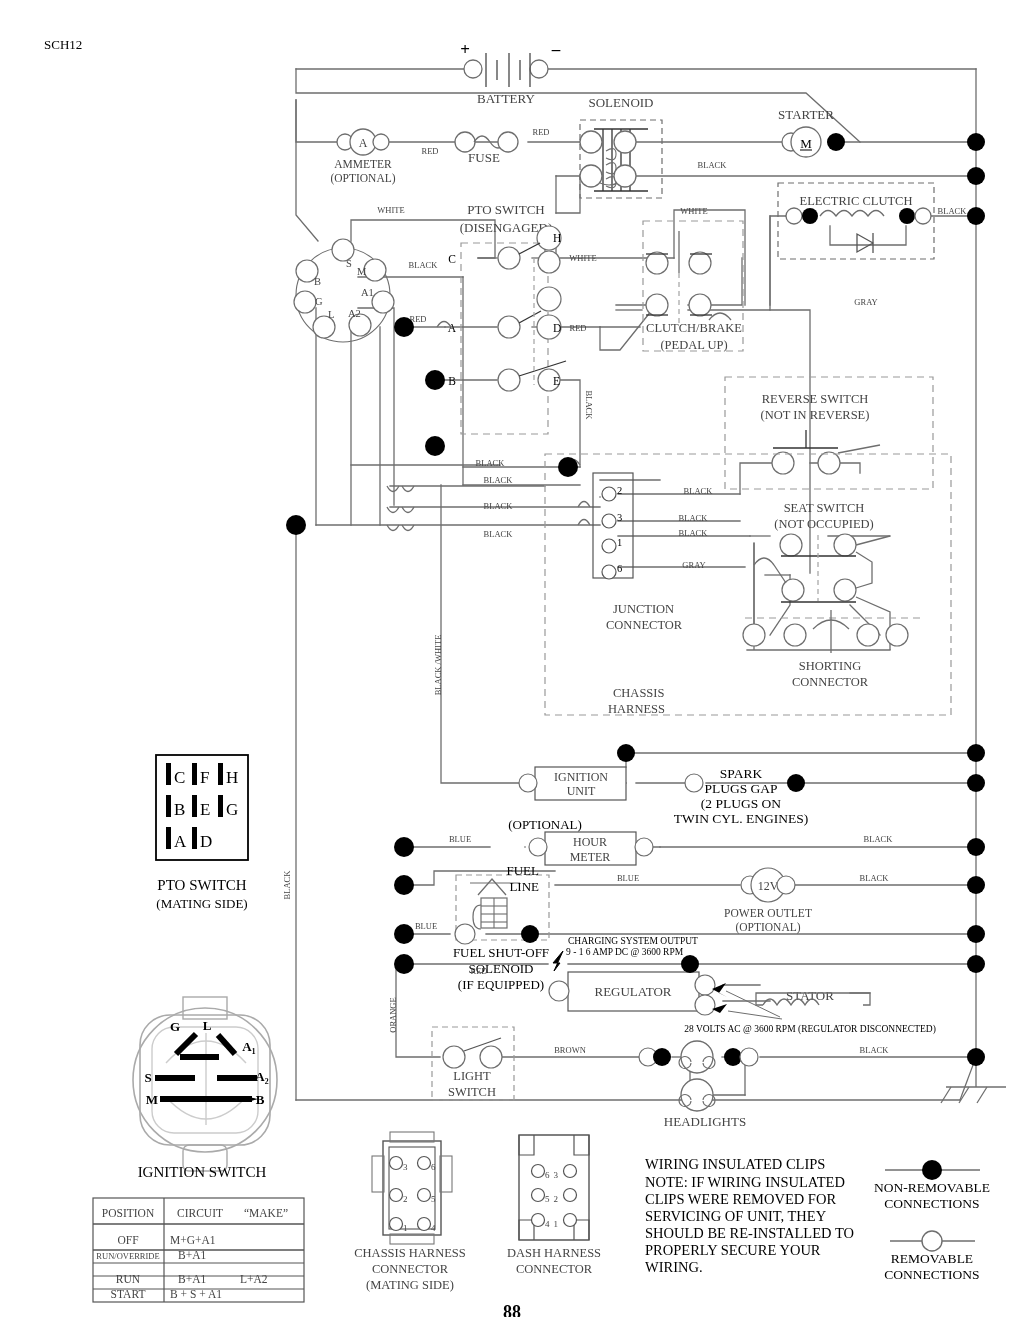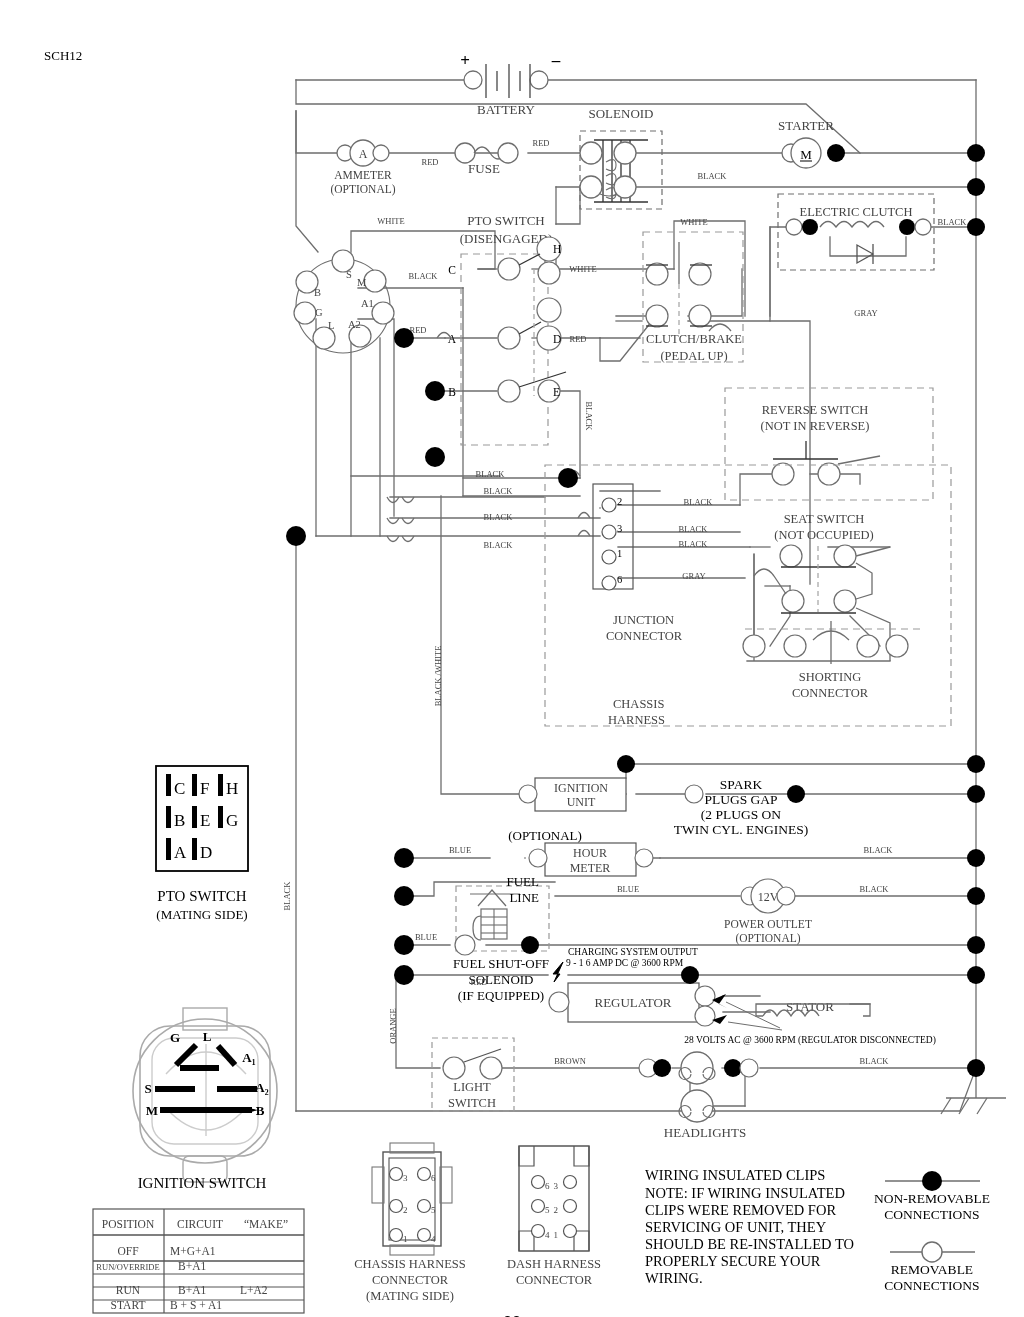--- a/index.html
+++ b/index.html
@@ -4,21 +4,21 @@
 <title>SCH12 Wiring Schematic</title>
 <style>
   html,body{margin:0;padding:0;background:#ffffff;}
   body{
     width:1024px;height:1317px;
     font-family:"Liberation Serif", serif;
     color:#000;
     position:relative;
     overflow:hidden;
   }
-  #sheet{position:absolute;left:0;top:16px;width:1024px;height:1061px;}
+  #sheet{position:absolute;left:0;top:5px;width:1024px;height:1061px;}
   svg{display:block;}
   .lbl{font-family:"Liberation Serif", serif;fill:#444;}
   .lbl-dk{font-family:"Liberation Serif", serif;fill:#000;}
 </style>
 </head>
 <body>
 
 <div id="sheet">
 <svg width="1024" height="1317" viewBox="0 0 1024 1317" xmlns="http://www.w3.org/2000/svg">
   <rect x="0" y="0" width="1024" height="1317" fill="#ffffff"></rect>

